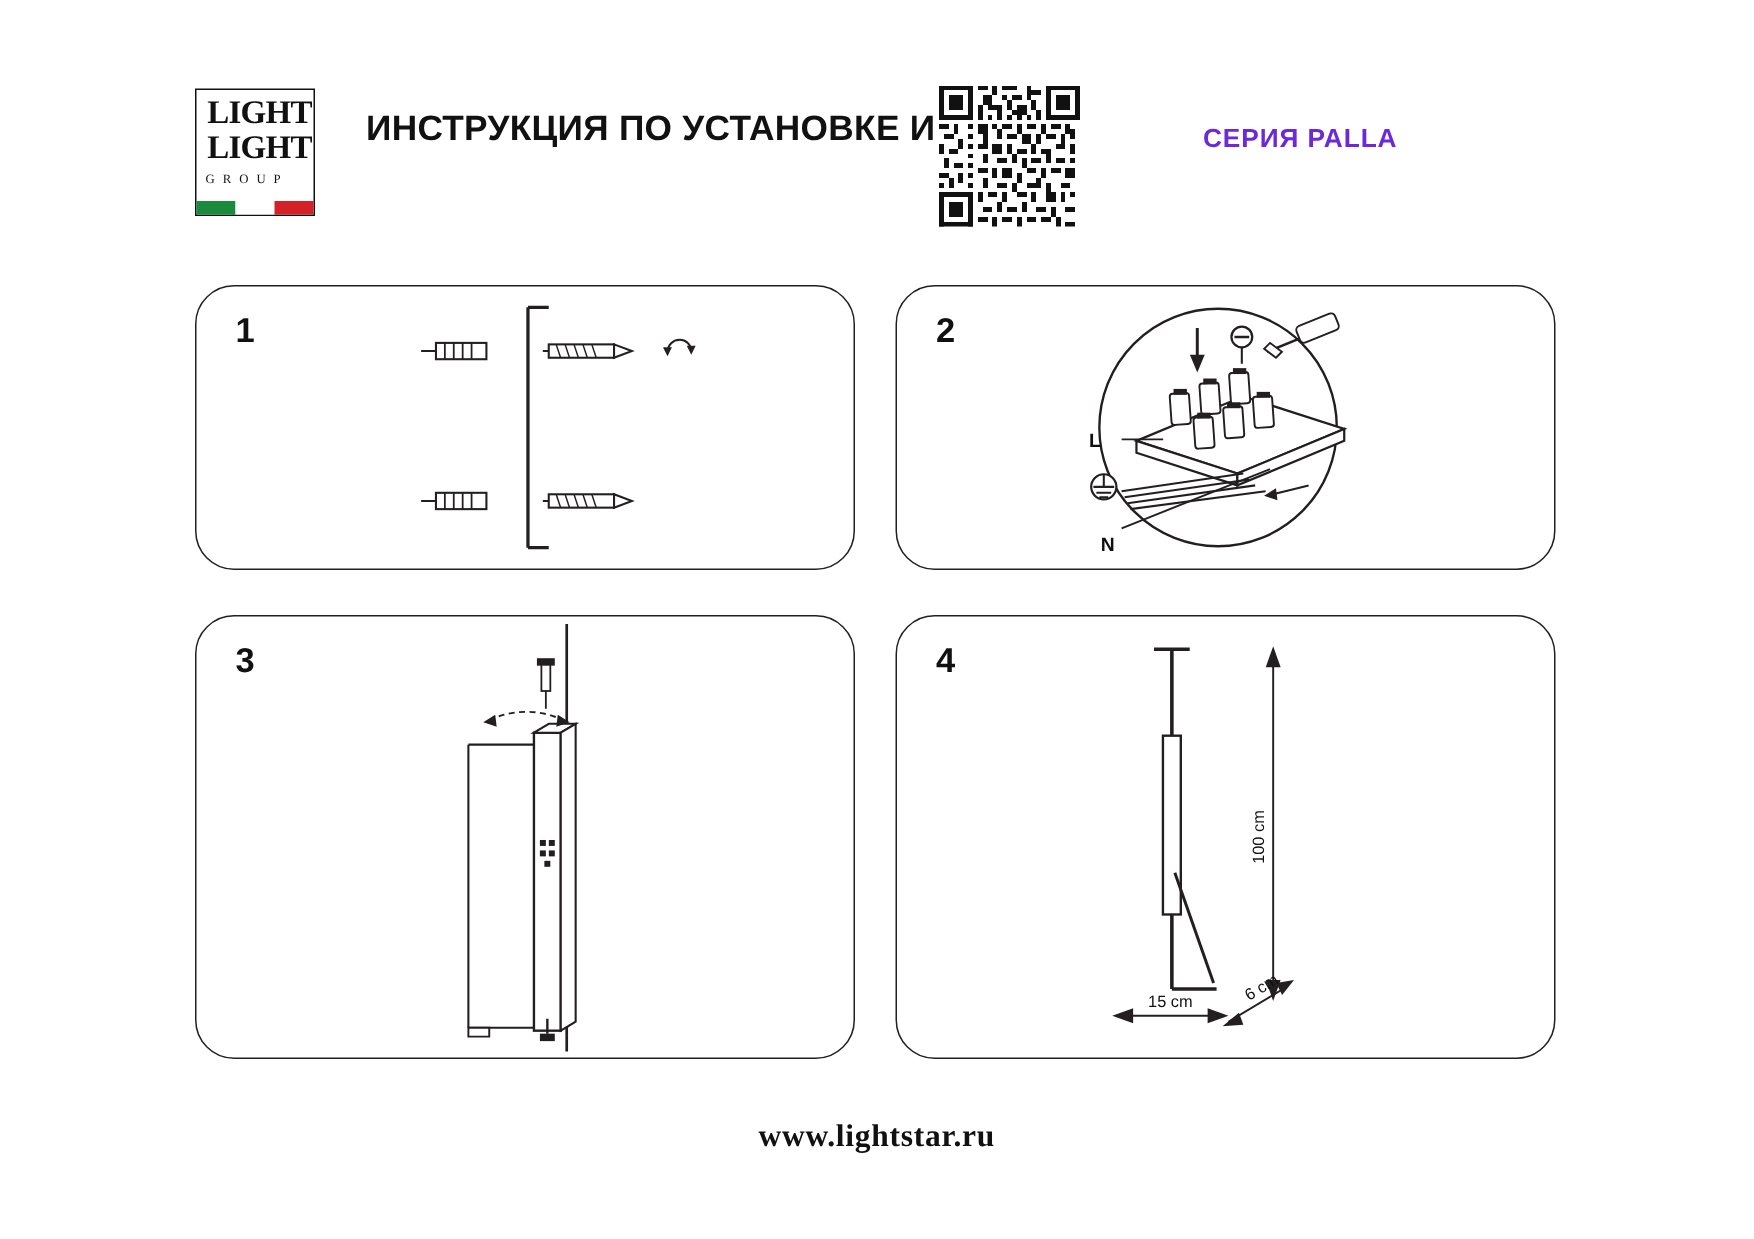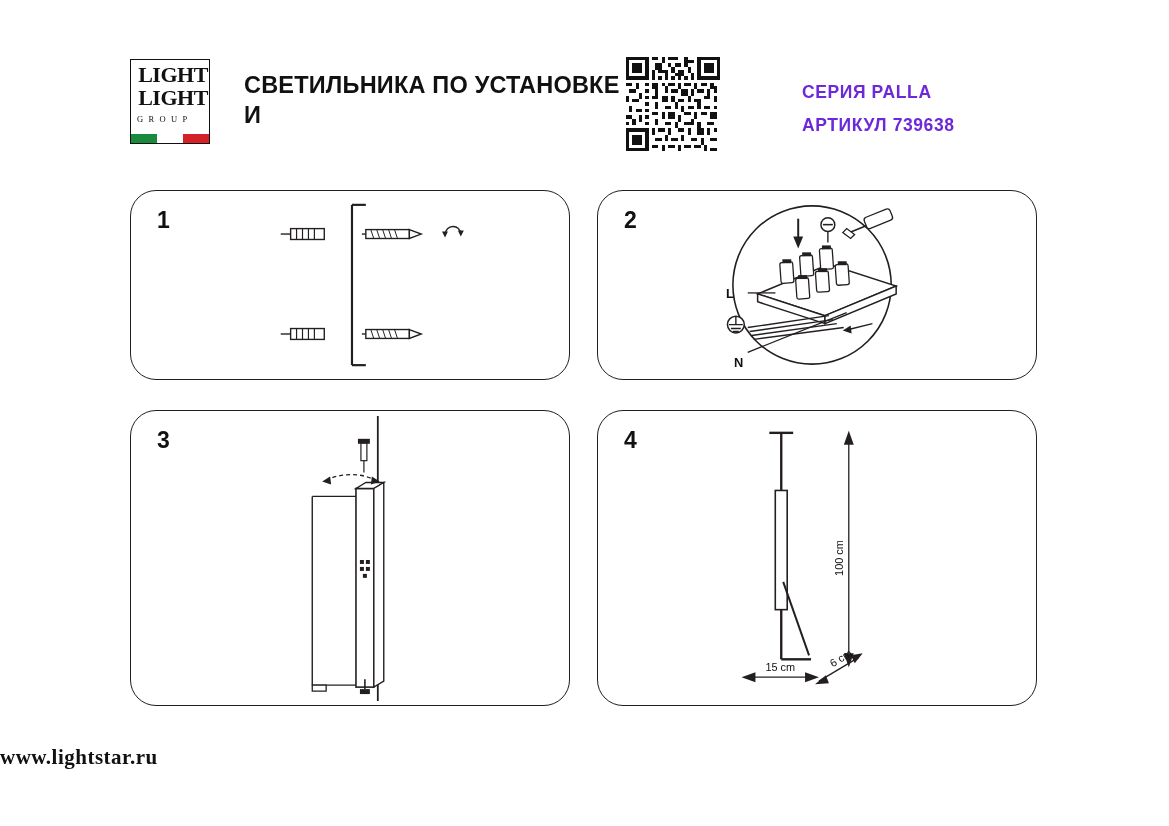--- a/index.html
+++ b/index.html
@@ -138,21 +138,21 @@
   #panel-4 { left: 597px;  top: 410px; width: 440px; height: 296px; }
 
   .art { position: absolute; left: 0; top: 0; width: 100%; height: 100%; }
 
   
   .footer {
     position: absolute;
     left: 0;
     top: 745px;
     width: 1169px;
-    text-align: left;
+    text-align: center;
   }
   .footer-url {
     font-family: "Liberation Serif", serif;
     font-size: 21px;
     font-weight: bold;
     letter-spacing: 0.5px;
     color: #111;
   }
 
   .lbl {
@@ -176,21 +176,21 @@
         <span class="logo-group-text">G R O U P</span>
       </div>
       <div class="logo-flag">
         <i class="flag-green"></i>
           <i class="flag-white"></i>
           <i class="flag-red"></i>
       </div>
     </div>
 
     <div class="title-block">
-      <div class="title-line">СВЕТИЛЬНИКА ПО УСТАНОВКЕ И</div>
+      <div class="title-line">ИНСТРУКЦИЯ ПО УСТАНОВКЕ И</div>
     </div>
 
     <svg class="qr" viewBox="0 0 29 29" shape-rendering="crispEdges">
       <rect x="0" y="0" width="29" height="29" fill="#ffffff"></rect>
       <g fill="#111111">
 
         <rect x="0" y="0" width="7" height="1"></rect>
           <rect x="0" y="6" width="7" height="1"></rect>
         <rect x="0" y="0" width="1" height="7"></rect>
           <rect x="6" y="0" width="1" height="7"></rect>
@@ -319,21 +319,20 @@
           <rect x="16" y="27" width="1" height="2"></rect>
         <rect x="18" y="27" width="2" height="1"></rect>
           <rect x="21" y="27" width="2" height="1"></rect>
         <rect x="24" y="27" width="1" height="2"></rect>
           <rect x="26" y="28" width="2" height="1"></rect>
       </g>
     </svg>
 
     <div class="meta-block">
       <div class="meta-line">СЕРИЯ PALLA</div>
-      <div class="meta-line">АРТИКУЛ 739638</div>
     </div>
   </div>
 
   <div class="panel" id="panel-1">
     <div class="panel-num">1</div>
     <svg class="art" viewBox="0 0 440 190">
       <g stroke="#231f20" fill="none" stroke-width="1.6">
 
         <path d="M222 14 L222 176" stroke-width="2.2"></path>
         <path d="M222 14 L236 14" stroke-width="2.2"></path>

